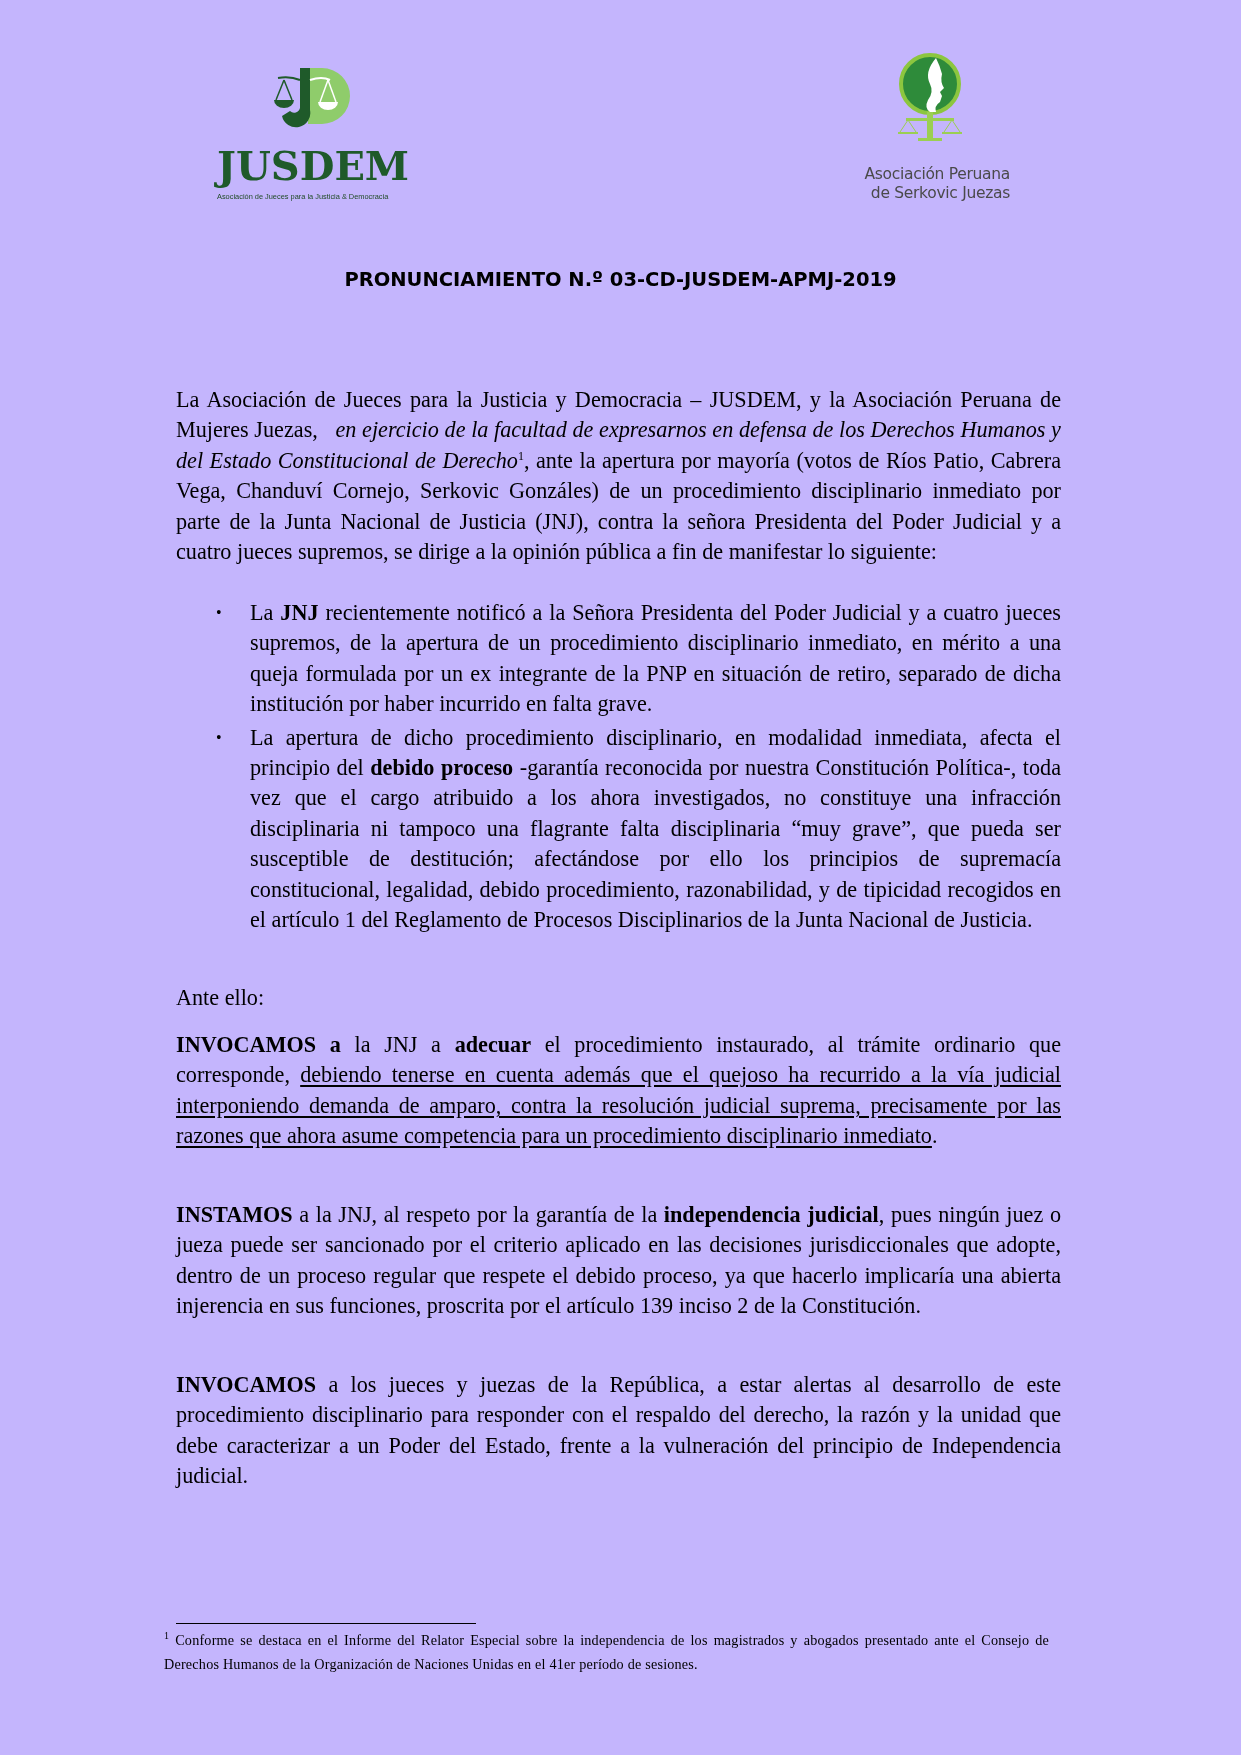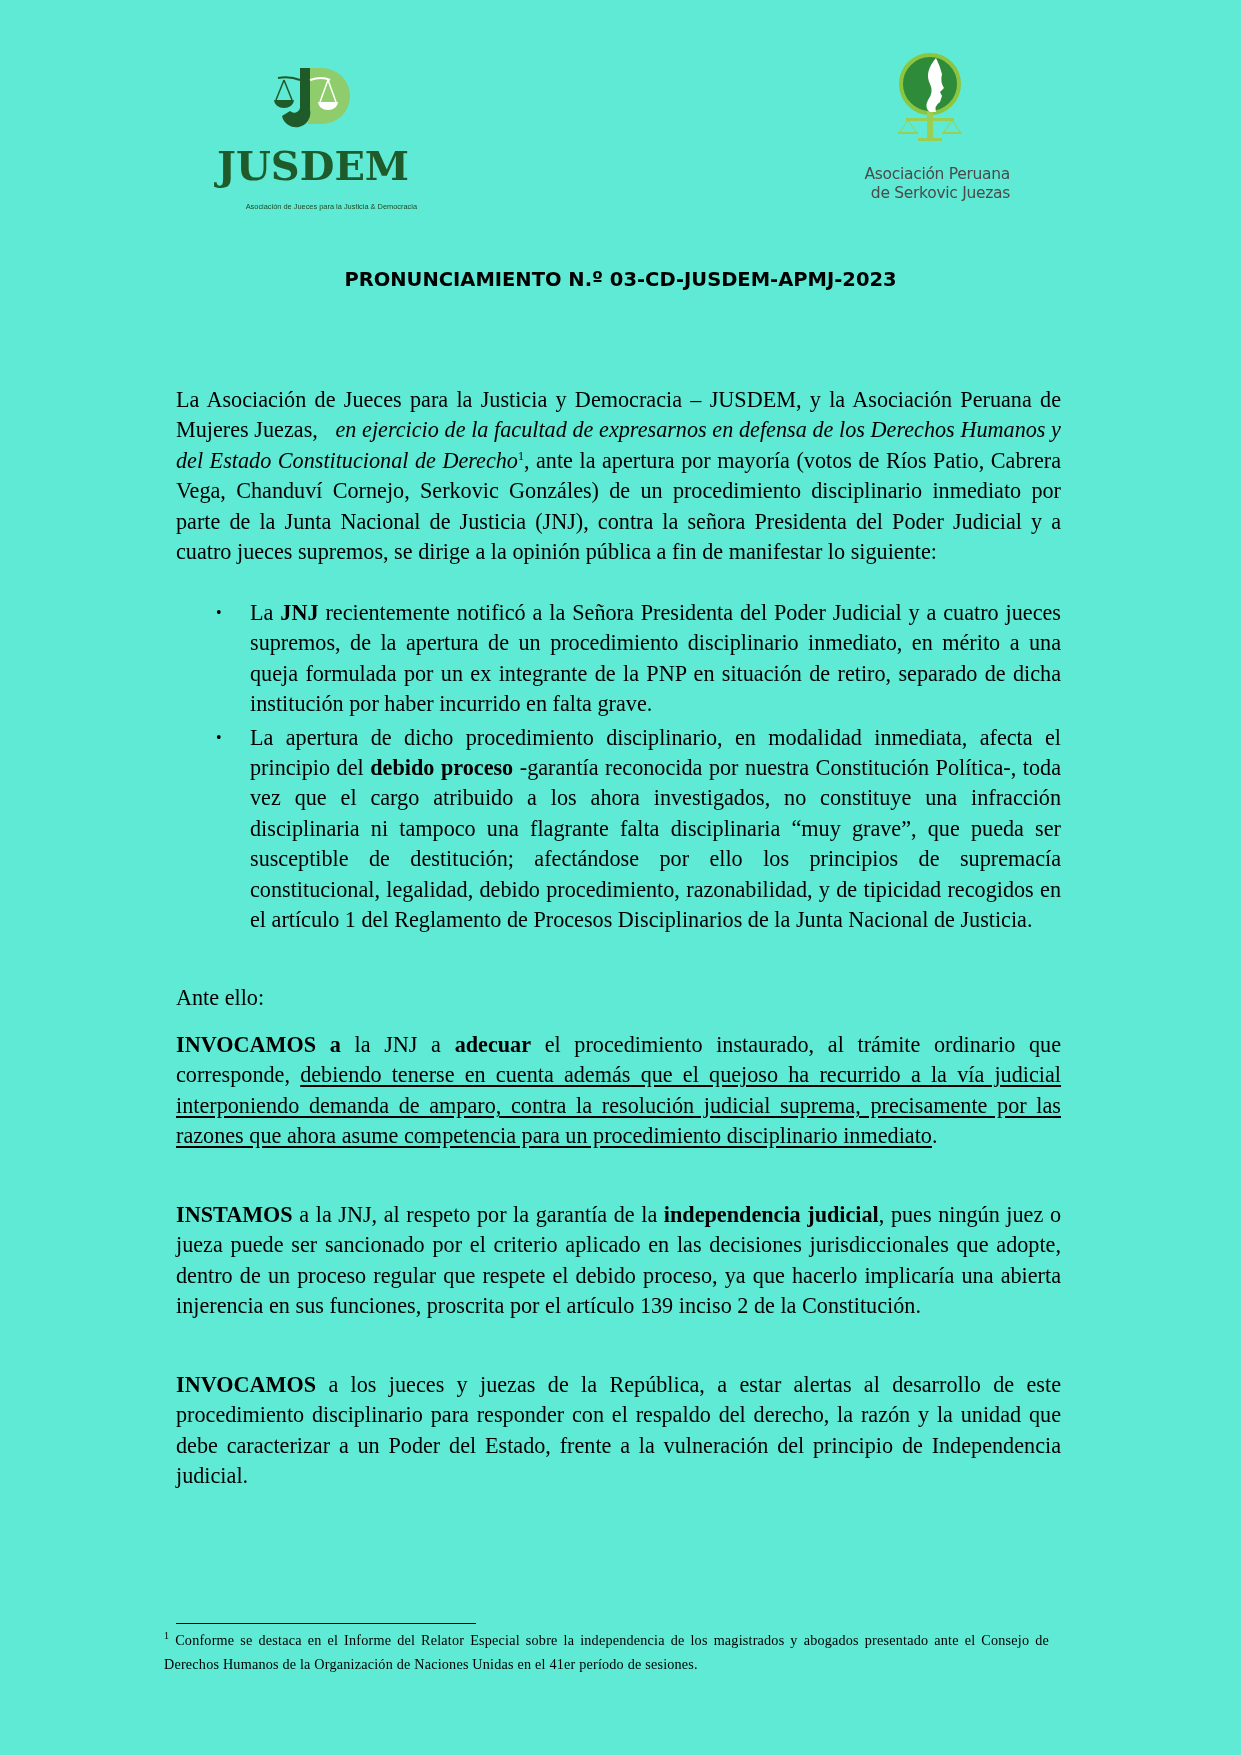--- a/index.html
+++ b/index.html
@@ -1,26 +1,26 @@
 <!DOCTYPE html>
 <html><head>
 <meta charset="utf-8">
 <style>
   html, body { margin: 0; padding: 0; background: #ffffff; }
   body { width: 1241px; height: 1755px; position: relative; overflow: hidden; color: #000; }
-  .page { position: absolute; left: 0; top: 0; width: 1241px; height: 1755px; background: #5eead4; }
+  .page { position: absolute; left: 0; top: 0; width: 1241px; height: 1755px; background: #c4b5fd; }
 
   
   .logo-left { position: absolute; left: 215px; top: 62px; width: 195px; height: 145px; }
   .logo-left .mark { position: absolute; left: 55px; top: 4px; width: 80px; height: 62px; }
   .logo-left .wordmark { position: absolute; left: 2px; top: 82px; width: 195px; text-align: left;
      font-family: "DejaVu Serif", serif; font-weight: bold; font-size: 40px; letter-spacing: 0px;
      color: #1f5a2a; line-height: 44px; }
-  .logo-left .tagline { position: absolute; left: 2px; top: 140px; width: 200px;
-     font-family: "Liberation Sans", sans-serif; font-size: 7.4px; color: #1f4a25; white-space: nowrap; text-align: right; }
+  .logo-left .tagline { position: absolute; left: 2px; top: 130px; width: 200px;
+     font-family: "Liberation Sans", sans-serif; font-size: 7.4px; color: #1f4a25; white-space: nowrap; }
 
   .logo-right { position: absolute; left: 850px; top: 52px; width: 160px; height: 160px; }
   .logo-right .mark { position: absolute; left: 40px; top: 0px; width: 80px; height: 100px; }
   .logo-right .name { position: absolute; left: 0; top: 113px; width: 160px; text-align: right;
      font-family: "DejaVu Sans", sans-serif; font-size: 15.5px; line-height: 19px; color: #4a4a4a; letter-spacing: -0.3px; }
 
   
   .doc-title { position: absolute; left: 0; top: 268px; width: 1241px; text-align: center;
      font-family: "DejaVu Sans", sans-serif; font-weight: bold; font-size: 19.5px; letter-spacing: 0px; }
 
@@ -87,21 +87,21 @@
       <line x1="62" y1="68" x2="70" y2="80" stroke="#9bcf53" stroke-width="1"></line>
       <rect x="52" y="80" width="20" height="2" fill="#9bcf53"></rect>
       <rect x="28" y="86" width="24" height="3" fill="#9bcf53"></rect>
     </svg>
     <div class="name">
       <div>Asociación Peruana</div>
       <div>de Serkovic Juezas</div>
     </div>
   </div>
 
-  <div class="doc-title">PRONUNCIAMIENTO N.º 03-CD-JUSDEM-APMJ-2023</div>
+  <div class="doc-title">PRONUNCIAMIENTO N.º 03-CD-JUSDEM-APMJ-2019</div>
 
   <p class="body-text intro" style="margin:0;"><span>La Asociación de Jueces para la Justicia y Democracia – JUSDEM, y la Asociación Peruana de Mujeres Juezas, </span><i>en ejercicio de la facultad de expresarnos en defensa de los Derechos Humanos y del Estado Constitucional de Derecho</i><sup>1</sup><span>, ante la apertura por mayoría (votos de Ríos Patio, Cabrera Vega, Chanduví Cornejo, Serkovic Gonzáles) de un procedimiento disciplinario inmediato por parte de la Junta Nacional de Justicia (JNJ), contra la señora Presidenta del Poder Judicial y a cuatro jueces supremos, se dirige a la opinión pública a fin de manifestar lo siguiente:</span></p>
 
   <ul class="bullets">
     <li><span class="bullet">•</span><span>La </span><b>JNJ</b><span> recientemente notificó a la Señora Presidenta del Poder Judicial y a cuatro jueces supremos, de la apertura de un procedimiento disciplinario inmediato, en mérito a una queja formulada por un ex integrante de la PNP en situación de retiro, separado de dicha institución por haber incurrido en falta grave.</span></li>
     <li><span class="bullet">•</span><span>La apertura de dicho procedimiento disciplinario, en modalidad inmediata, afecta el principio del </span><b>debido proceso</b><span> -garantía reconocida por nuestra Constitución Política-, toda vez que el cargo atribuido a los ahora investigados, no constituye una infracción disciplinaria ni tampoco una flagrante falta disciplinaria “muy grave”, que pueda ser susceptible de destitución; afectándose por ello los principios de supremacía constitucional, legalidad, debido procedimiento, razonabilidad, y de tipicidad recogidos en el artículo 1 del Reglamento de Procesos Disciplinarios de la Junta Nacional de Justicia.</span></li>
   </ul>
 
   <p class="body-text ante" style="margin:0;">Ante ello:</p>
 

